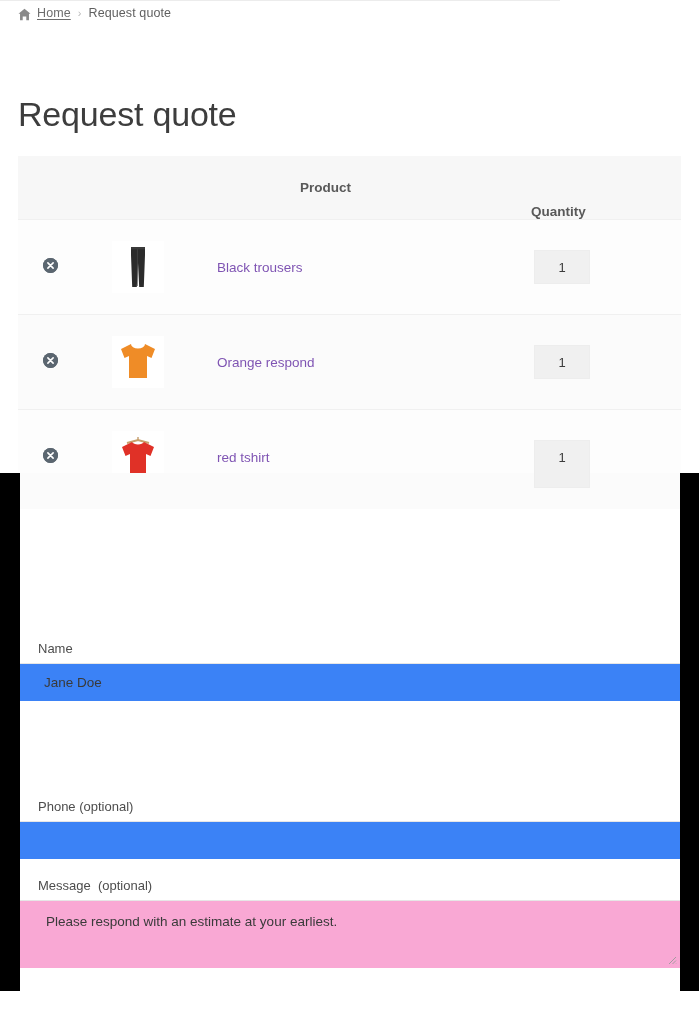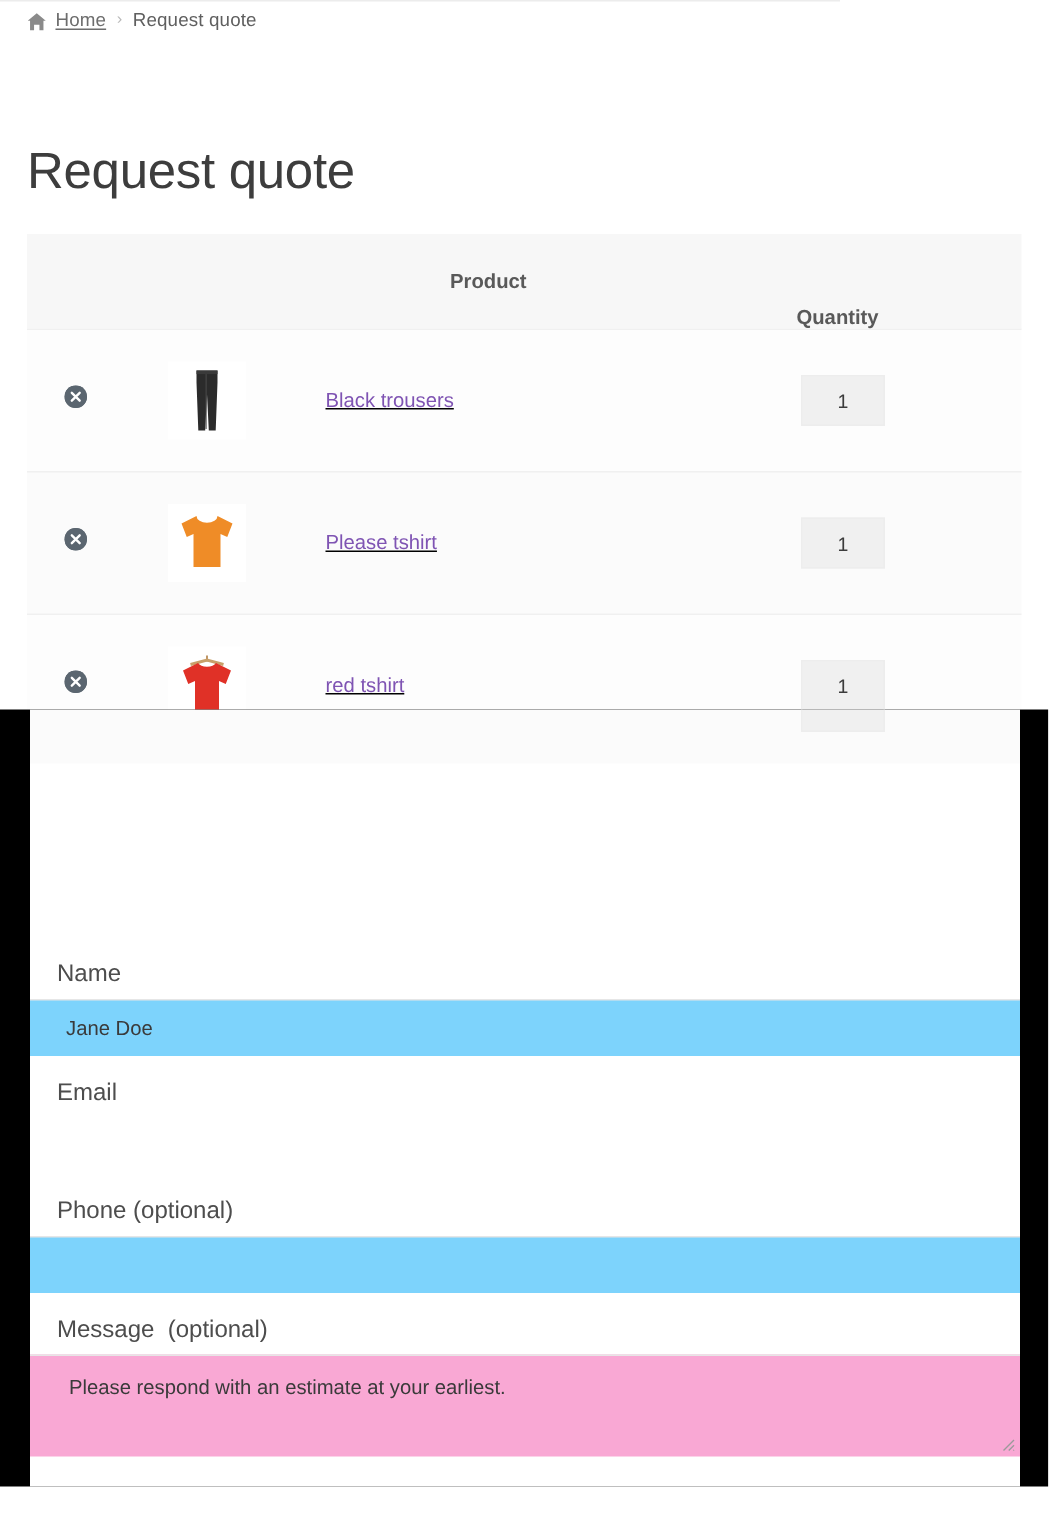--- a/index.html
+++ b/index.html
@@ -64,21 +64,20 @@
     font-size: 13.5px; color: #595959; font-weight: 700;
   }
   .qt-head .col-name { padding-left: 282px; }
   .qt-head .col-qty  { width: 150px; flex: 0 0 150px; padding-left: 0px; margin-top: 48px; }
 
   .qt-row {
     display: flex; align-items: center;
     height: 95px;
     border-top: 1px solid #f0f0f0;
     background: #fdfdfd;
-    text-decoration: underline;
   }
   .qt-row.alt { background: #fbfbfb; }
 
   .remove-btn {
     display: inline-flex; align-items: center; justify-content: center;
     width: 15px; height: 15px; border-radius: 50%;
     background: #5b6670; color: #ffffff;
     font-size: 10px; line-height: 1; cursor: pointer;
     margin: 0 auto;
     border: 0; padding: 0;
@@ -150,29 +149,29 @@
   .btn-update { left: 116px; width: 101px; }
 
   
   .form {
     position: absolute; left: 0; top: 126px; width: 660px;
     background: #ffffff;
   }
   .field { position: absolute; left: 0; width: 660px; }
   .field-label {
     display: block;
-    font-size: 16px; color: #4d4d4d;
+    font-size: 13px; color: #4d4d4d;
     margin: 0 0 7px 0;
     padding-left: 18px;
     white-space: pre;
   }
   .text-input {
     display: block;
     width: 660px; height: 38px;
-    background: #7dd3fc;
+    background: #3b82f6;
     border: 0;
     border-top: 1px solid #e6e6e6;
     padding: 0 0 0 24px;
     font-size: 13.5px;
     color: #3a3a3a;
     font-family: "Liberation Sans", sans-serif;
   }
   .text-area {
     display: block;
     width: 660px; height: 68px;
@@ -261,21 +260,21 @@
       </div>
       <div class="col-thumb">
         <span class="thumb">
           <svg viewBox="0 0 52 52">
             <rect width="52" height="52" fill="#ffffff"></rect>
             <path d="M19 8 L9 13 l3.5 9 L17 20 v22 h18 V20 l4.5 2 L43 13 33 8 a7 4.5 0 0 1-14 0 z" fill="#ef8c27"></path>
           </svg>
         </span>
       </div>
       <div class="col-name">
-        <a class="prod-link" href="#">Please tshirt</a>
+        <a class="prod-link" href="#">Orange respond</a>
       </div>
       <div class="col-qty">
         <input class="qty-box" type="text" value="1" style="">
       </div>
     </div>
 
     <div class="qt-row">
       <div class="col-remove">
         <button class="remove-btn">
           <svg viewBox="0 0 16 16">
@@ -313,21 +312,20 @@
 
 
       <form class="form">
 
         <div class="field f-name">
           <label class="field-label">Name</label>
           <input class="text-input" type="text" value="Jane Doe" style="">
         </div>
 
         <div class="field f-email">
-          <label class="field-label">Email</label>
         </div>
 
         <div class="field f-phone">
           <label class="field-label">Phone (optional)</label>
           <input class="text-input" type="text" value="" style="">
         </div>
 
         <div class="field f-message">
           <label class="field-label">Message  (optional)</label>
           <div style="position:relative;width:660px;">

